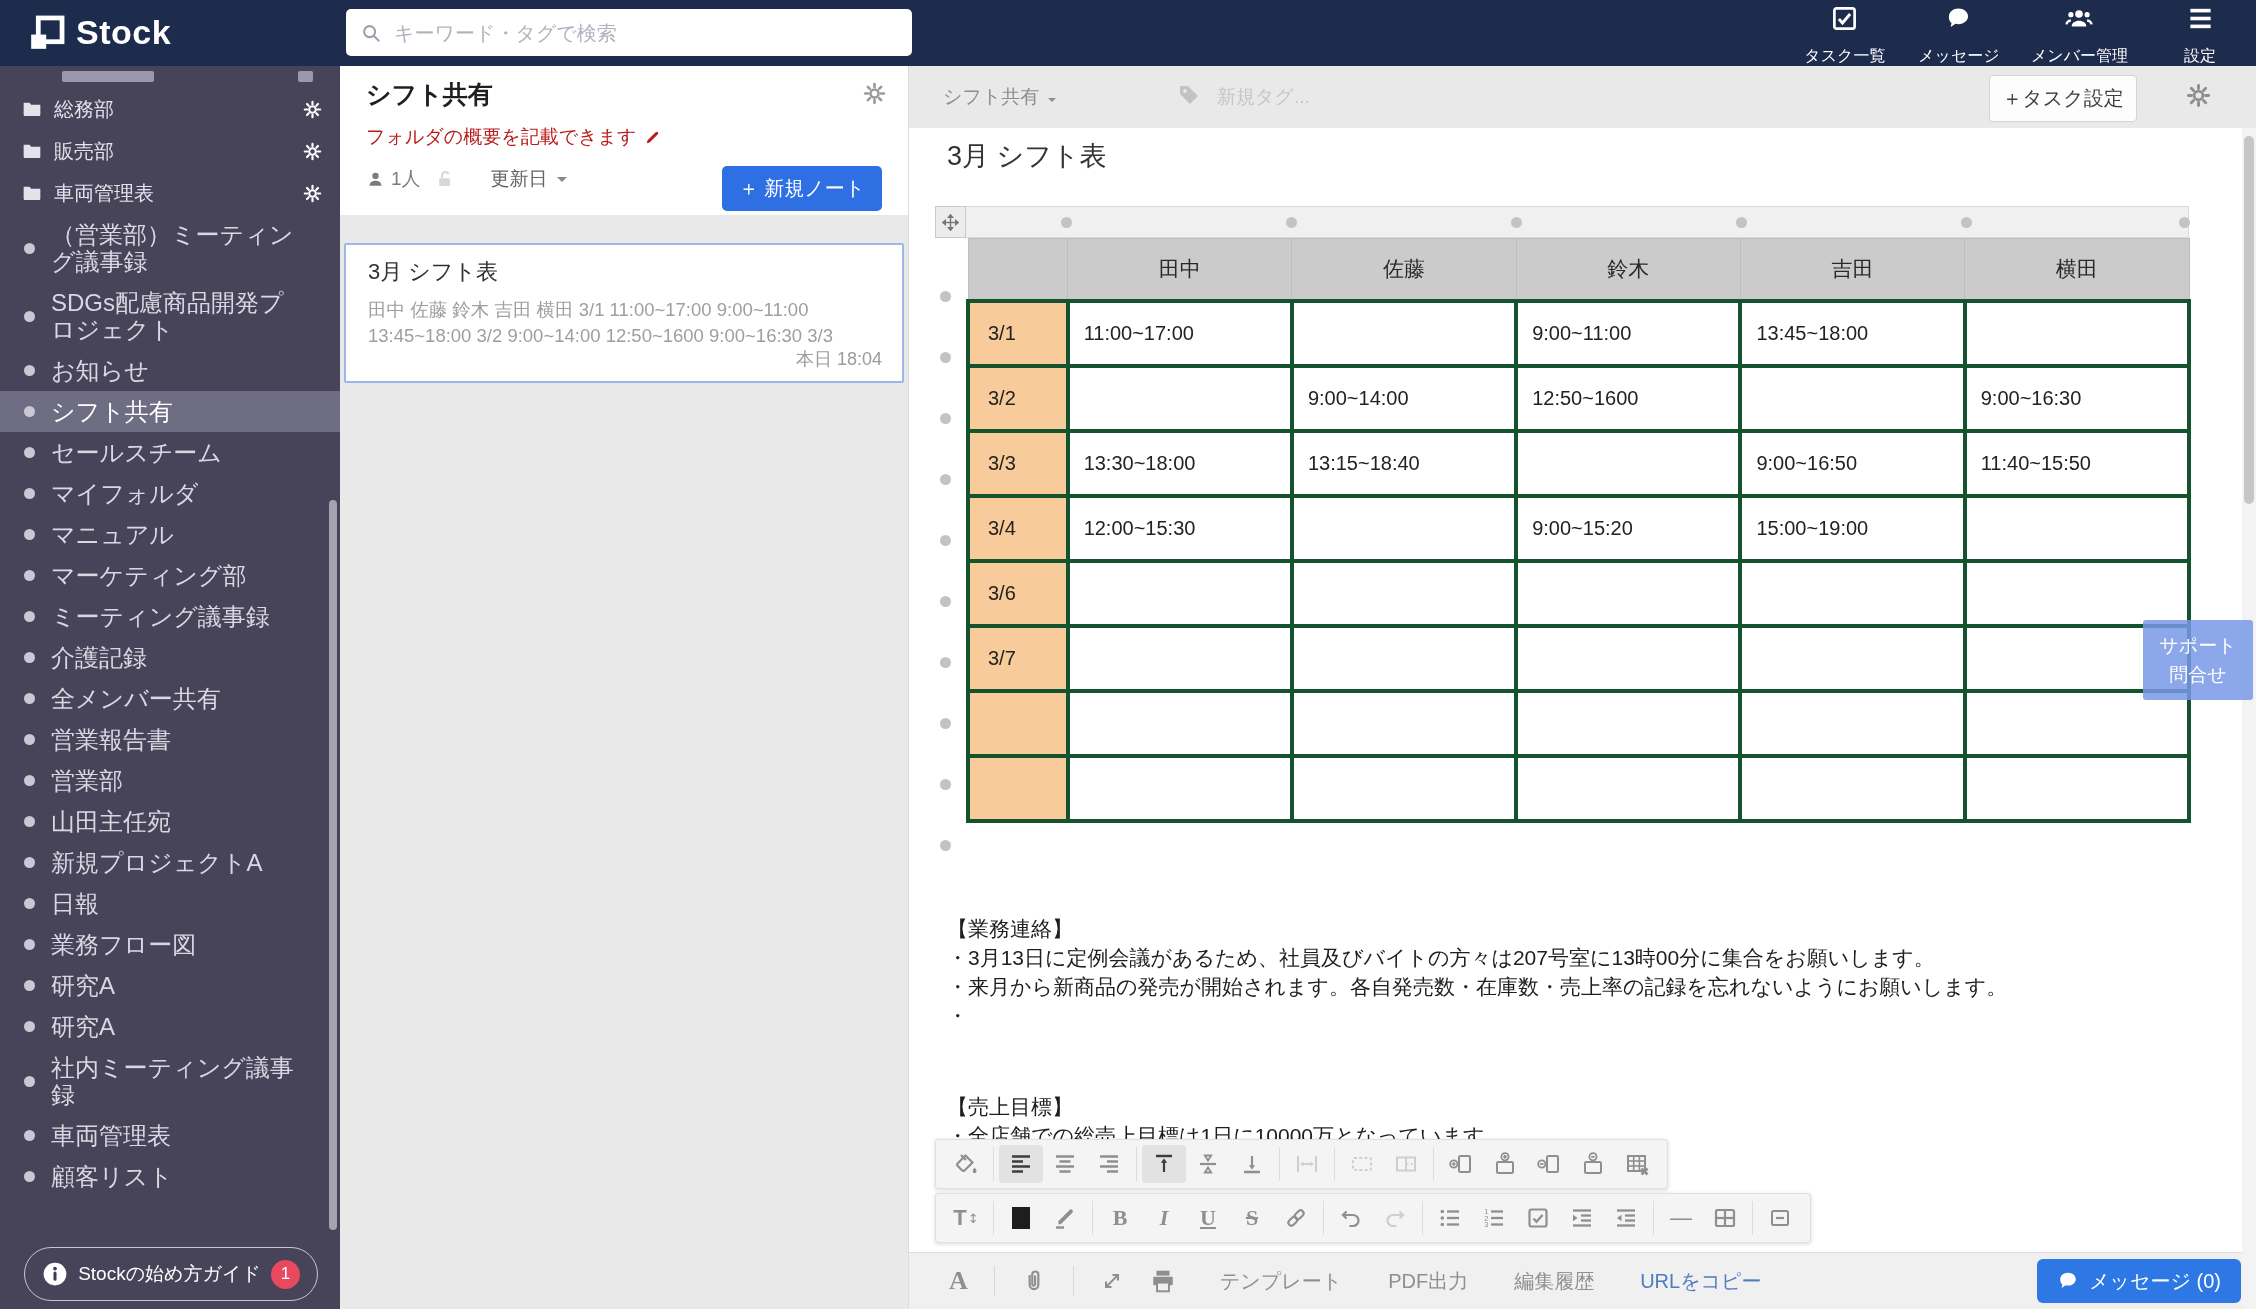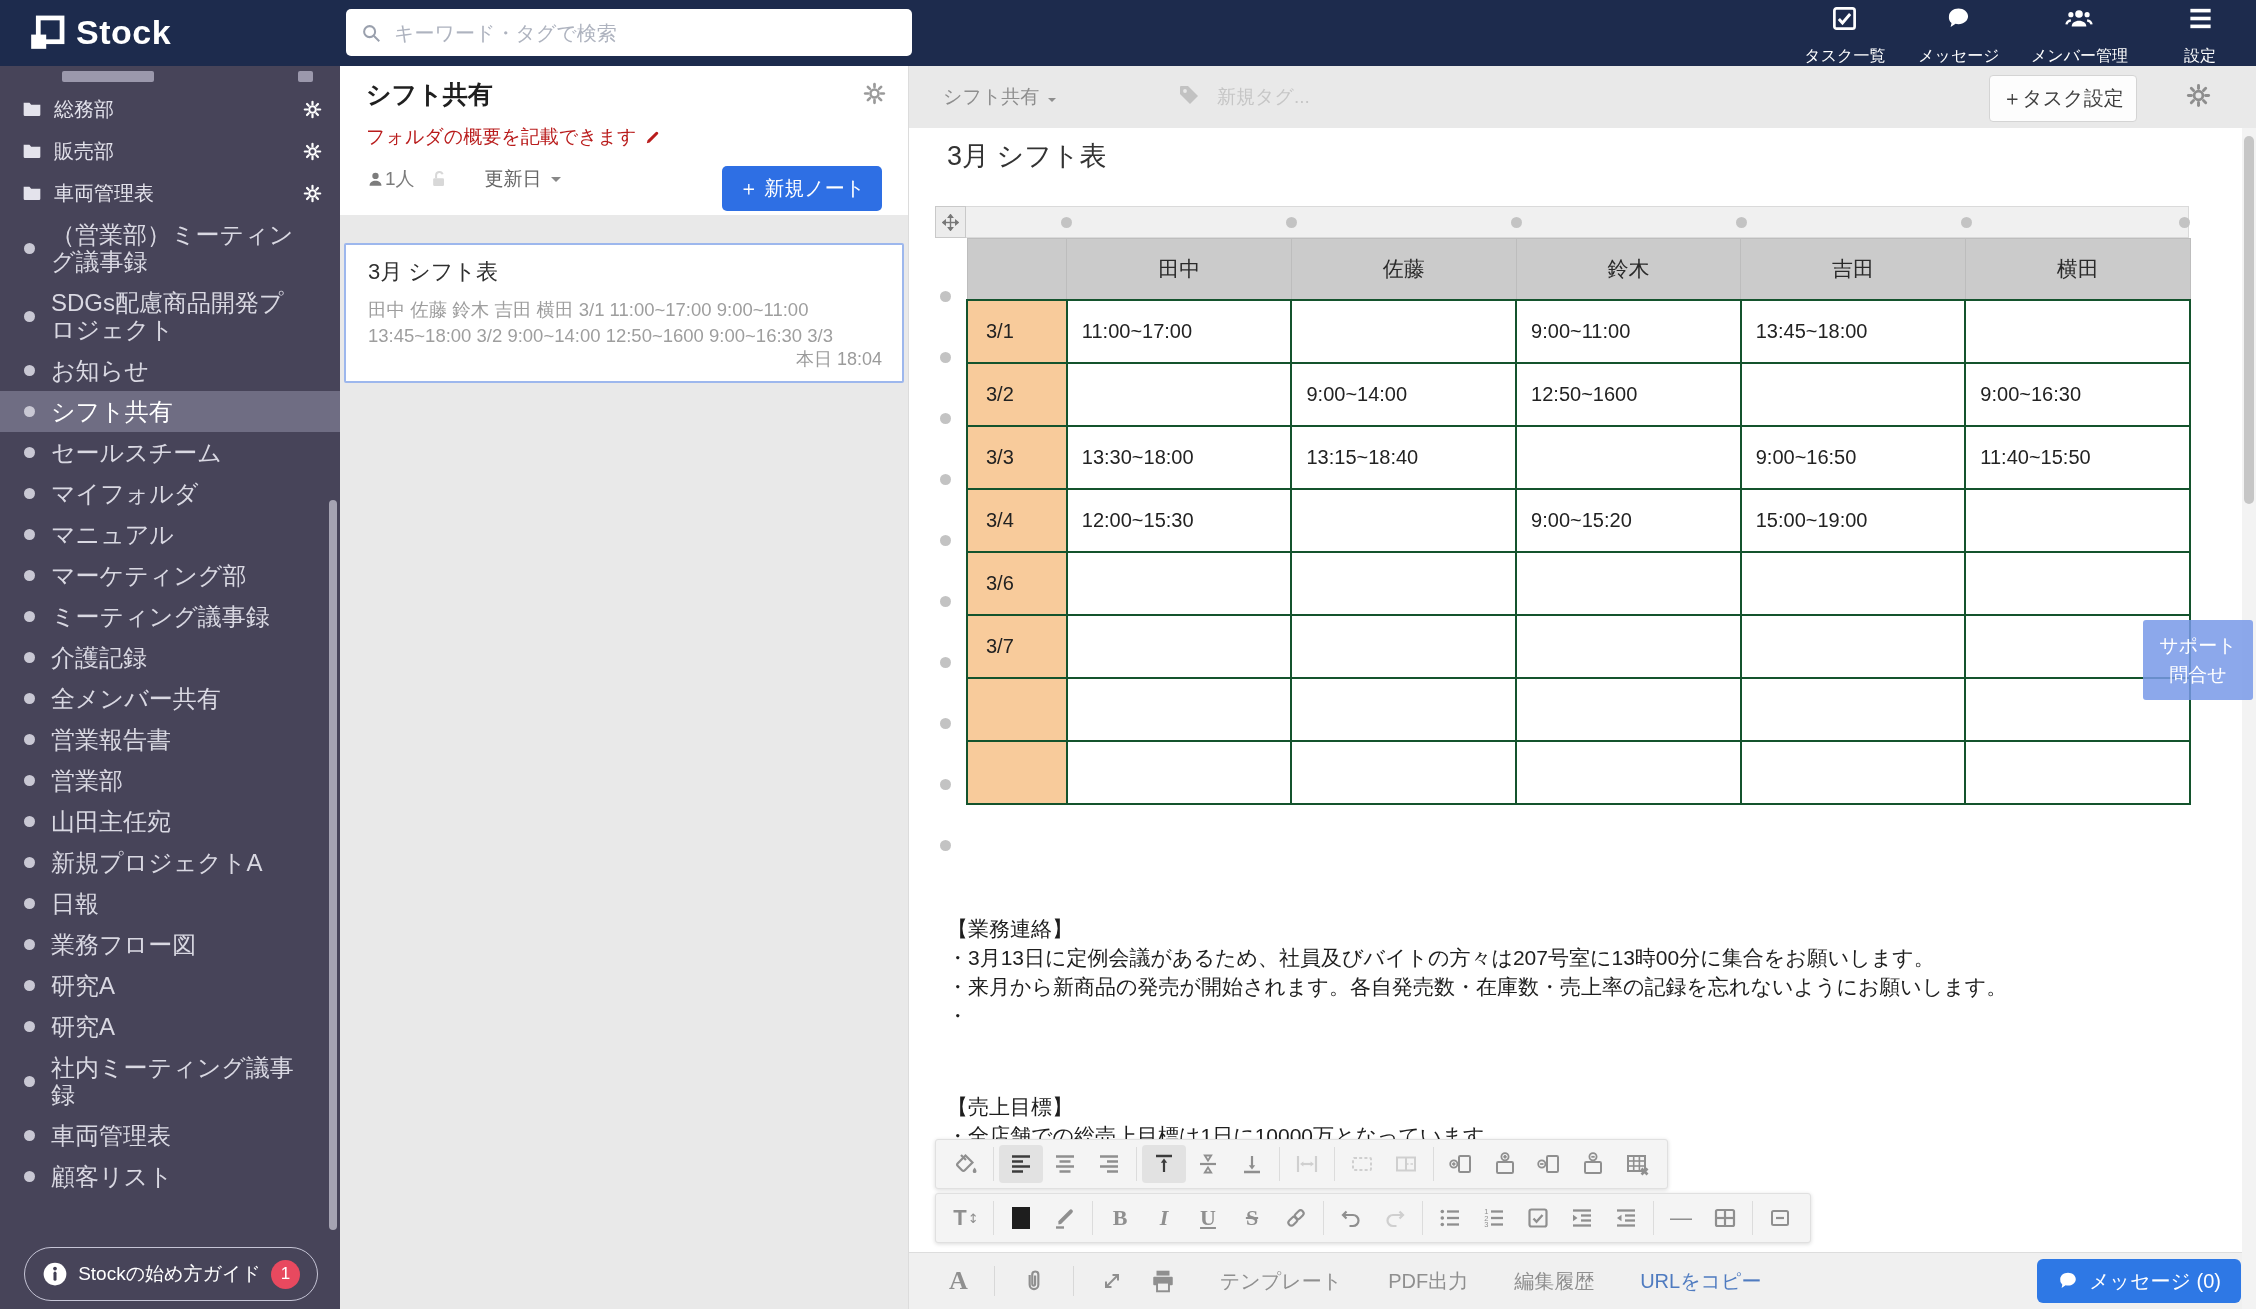--- a/index.html
+++ b/index.html
@@ -66,21 +66,21 @@
 
   
   #tblock{position:absolute;left:26px;top:140px;width:1256px;height:672px;}
   .tstrip{position:absolute;left:0;top:0;width:1254px;height:32px;background:#f0f0f0;border:1px solid #dadada;box-sizing:border-box;}
   .movecell{position:absolute;left:0;top:0;width:31px;height:32px;background:#ececec;border:1px solid #c9c9c9;box-sizing:border-box;
        display:flex;align-items:center;justify-content:center;color:#777;cursor:move;z-index:2;}
   .lstrip{position:absolute;left:0;top:32px;width:30px;height:640px;}
   .dot{position:absolute;width:11px;height:11px;border-radius:50%;background:#c3c3c3;top:10px;cursor:pointer;}
   table.sheet{position:absolute;left:31px;top:32px;border-collapse:collapse;table-layout:fixed;}
   table.sheet th{background:#cbcbcb;border:1px solid #bdbdbd;height:58px;font-weight:normal;font-size:21px;color:#2a2a2a;text-align:center;}
-  table.sheet td{border:2px solid #14532d;height:61px;padding:0 4px 0 14px;font-size:20px;color:#222;background:#fff;cursor:text;}
+  table.sheet td{border:4px solid #14532d;height:61px;padding:0 4px 0 14px;font-size:20px;color:#222;background:#fff;cursor:text;}
   table.sheet td.date{background:#f8cb9b;padding-left:18px;}
   .caret{display:inline-block;width:2px;height:26px;background:#444;vertical-align:middle;}
 
   
   #body-text{position:absolute;left:38px;top:848px;width:1240px;font-size:21px;line-height:29px;color:#1e1e1e;}
   #body-text div{white-space:nowrap;}
   .sec2{margin-top:62px;}
 
   
   .fl-toolbar{position:absolute;display:flex;align-items:center;padding:5px 8px;background:#f4f4f4;border:1px solid #e0e0e0;
@@ -566,21 +566,21 @@
       <div id="folder-desc">
         <span>フォルダの概要を記載できます</span>
         <svg class="ic" width="17" height="17">
             <use href="#i-pencil"></use>
           </svg>
       </div>
       <div id="folder-meta">
         <svg class="ic" width="19" height="19" style="color:#7c7c7c">
             <use href="#i-person"></use>
           </svg>
-        <span style="">1人</span>
+        <span style="margin-left:6px">1人</span>
         <svg class="ic" width="20" height="20" style="color:#d8d8d8;margin-left:14px">
             <use href="#i-lock"></use>
           </svg>
         <span style="margin-left:36px;color:#666">更新日</span>
         <span class="caret-down"></span>
       </div>
       <div id="new-note-btn">
         <span>＋ 新規ノート</span>
       </div>
     </div>

